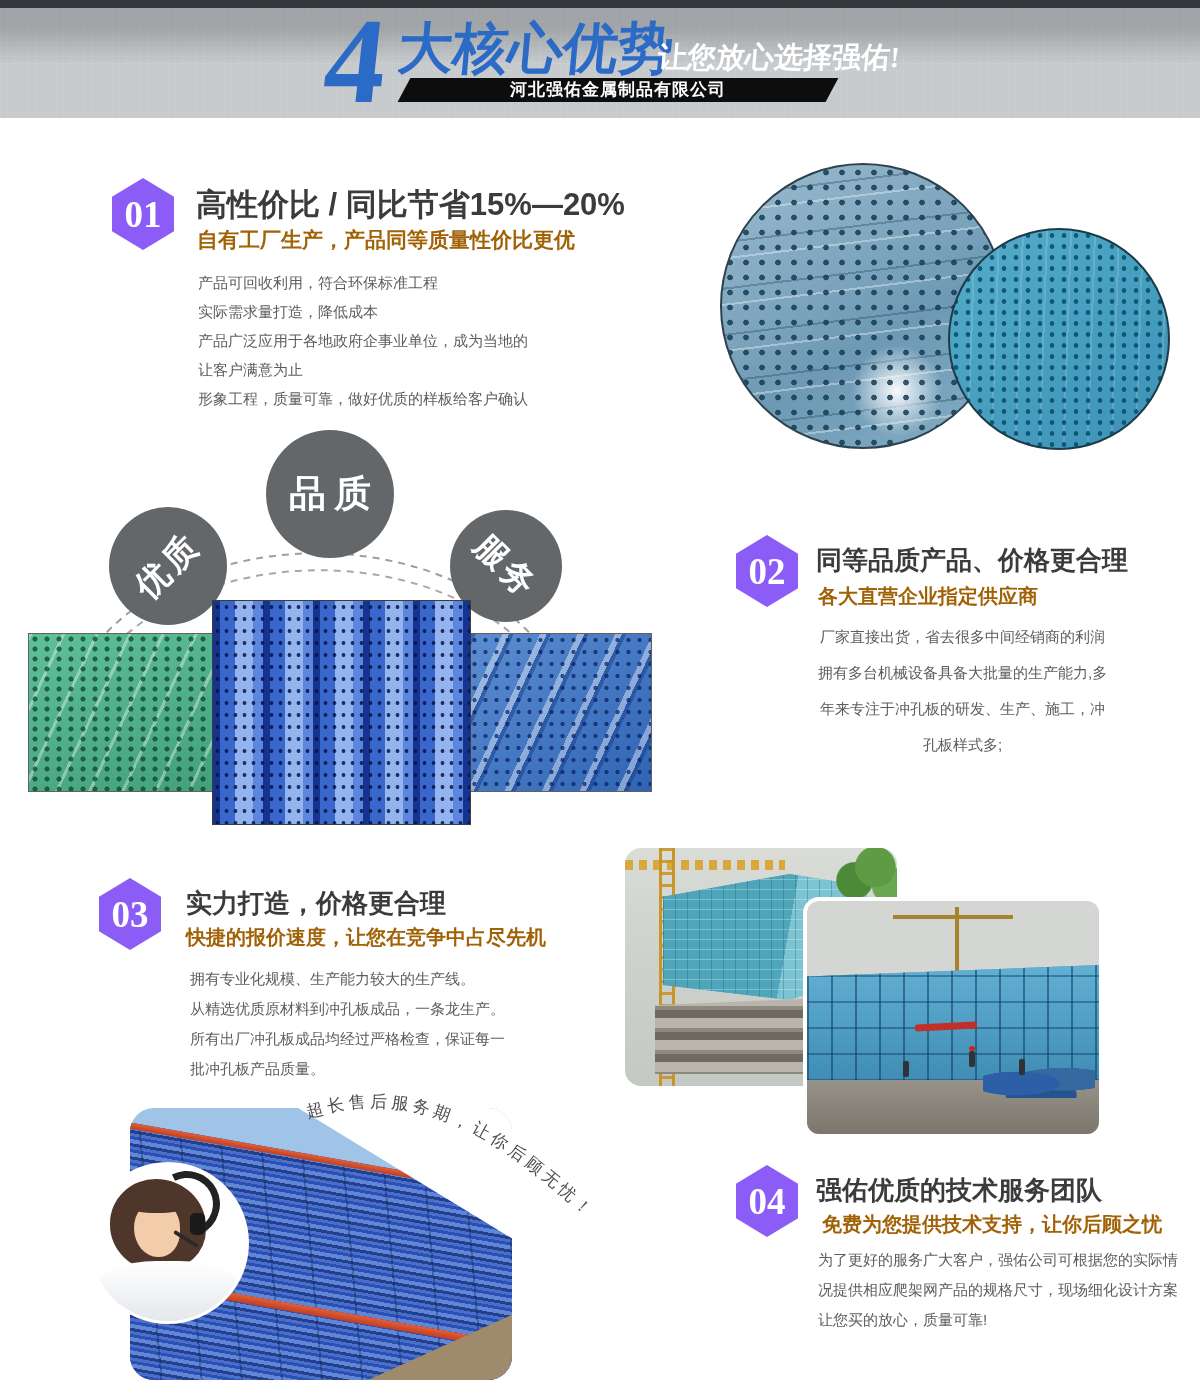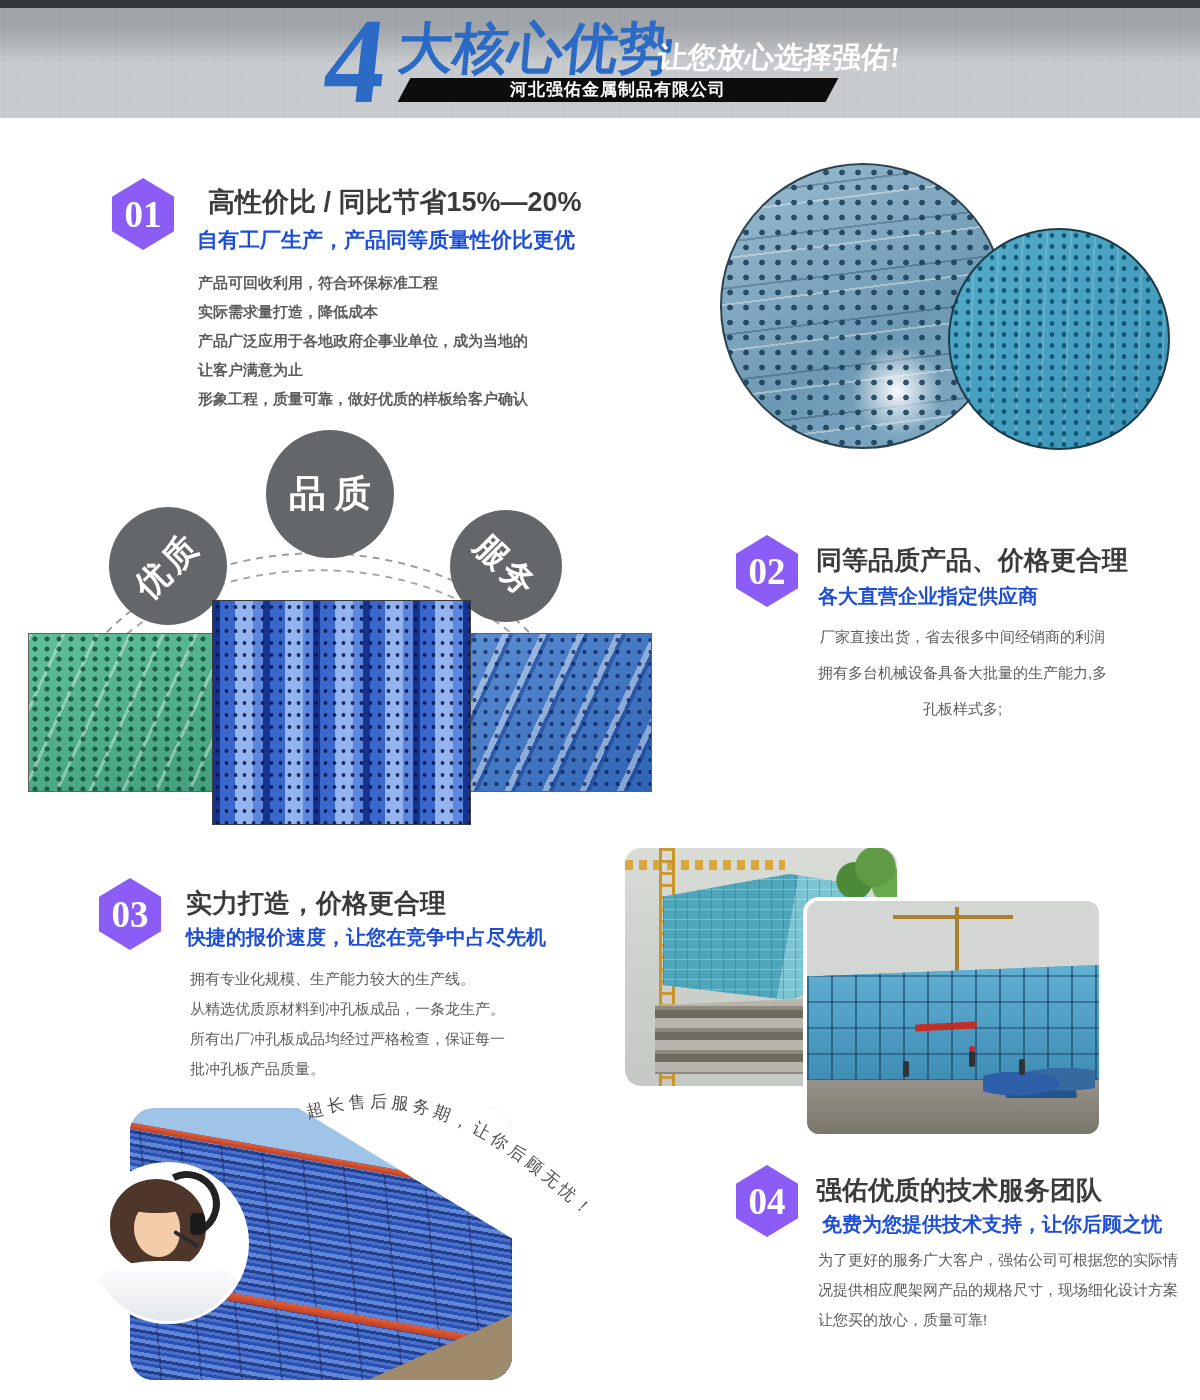--- a/index.html
+++ b/index.html
@@ -26,24 +26,24 @@
   .hdr-bar{position:absolute;left:404px;top:78px;width:428px;height:24px;background:#0d0d0d;transform:skewX(-28deg);}
   .hdr-bar span{display:block;transform:skewX(28deg);text-align:center;line-height:24px;color:#fff;
     font-size:17px;font-weight:bold;letter-spacing:1px;white-space:nowrap;}
 
   
   .hex{position:absolute;width:62px;height:72px;background:#8b5cf6;
     clip-path:polygon(50% 0,100% 26%,100% 74%,50% 100%,0 74%,0 26%);
     color:#fff;font-family:"Liberation Serif","DejaVu Serif",serif;font-weight:bold;font-size:37px;
     display:flex;align-items:center;justify-content:center;}
   .sec-title{position:absolute;font-weight:bold;color:#3b3b3b;font-size:26px;white-space:nowrap;}
-  .sec-sub{position:absolute;font-weight:bold;color:#1d4ed8;font-size:20px;white-space:nowrap;
+  .sec-sub{position:absolute;font-weight:bold;color:#a16207;font-size:20px;white-space:nowrap;
     font-family:Liberation Mono, monospace;}
   .sec-body{position:absolute;color:#5d5d5d;font-size:15px;white-space:nowrap;}
-  .lh29 div{line-height:29px;font-weight:bold;} .lh30 div{line-height:30px;} .lh36 div{line-height:36px;text-align:center;}
+  .lh29 div{line-height:29px;} .lh30 div{line-height:30px;} .lh36 div{line-height:36px;text-align:center;}
 
   
   .c-big{position:absolute;left:720px;top:163px;width:282px;height:282px;border-radius:50%;
     border:2px solid #2c4250;background-color:#7fa6bd;
     background-image:
       radial-gradient(circle, rgba(22,60,86,.85) 2.5px, transparent 3.2px),
       radial-gradient(circle at 62% 80%, rgba(255,255,255,.95), rgba(255,255,255,0) 16%),
       repeating-linear-gradient(173deg, rgba(255,255,255,.35) 0 2px, rgba(255,255,255,0) 2px 30px, rgba(25,55,80,.30) 30px 32px, rgba(255,255,255,0) 32px 46px),
       linear-gradient(150deg,#9cbccf,#6d99b4 60%,#86aec5);
     background-size:16px 15px,auto,auto,auto;}
@@ -174,21 +174,21 @@
 
   <svg class="dashes" viewBox="0 0 580 245">
     <path d="M70,232 A258,186 0 0 1 530,238" fill="none" stroke="#9e9e9e" stroke-width="2" stroke-dasharray="7 6"></path>
     <path d="M80,242 A250,176 0 0 1 522,246" fill="none" stroke="#a8a8a8" stroke-width="2" stroke-dasharray="7 6"></path>
   </svg>
 
   <div class="abs" style="left:112px;top:178px;width:540px;height:240px;">
     <div class="hex" style="left:0;top:0;">
       <span>01</span>
     </div>
-    <div class="sec-title" style="left:96px;top:6px;font-size:27px;">高性价比 / 同比节省15%—20%</div>
+    <div class="sec-title" style="left:84px;top:6px;font-size:31px;">高性价比 / 同比节省15%—20%</div>
     <div class="sec-sub" style="left:85px;top:48px;font-size:21px;">自有工厂生产，产品同等质量性价比更优</div>
     <div class="sec-body lh29" style="left:86px;top:90px;">
       <div>产品可回收利用，符合环保标准工程</div>
       <div>实际需求量打造，降低成本</div>
       <div>产品广泛应用于各地政府企事业单位，成为当地的</div>
       <div>让客户满意为止</div>
       <div>形象工程，质量可靠，做好优质的样板给客户确认</div>
     </div>
   </div>
 
@@ -213,20 +213,21 @@
 
   <div class="abs" style="left:736px;top:535px;width:460px;height:240px;">
     <div class="hex" style="left:0;top:0;">
       <span>02</span>
     </div>
     <div class="sec-title" style="left:80px;top:8px;">同等品质产品、价格更合理</div>
     <div class="sec-sub" style="left:82px;top:48px;">各大直营企业指定供应商</div>
     <div class="sec-body lh36" style="left:82px;top:84px;">
       <div>厂家直接出货，省去很多中间经销商的利润</div>
       <div>拥有多台机械设备具备大批量的生产能力,多</div>
+      <div>年来专注于冲孔板的研发、生产、施工，冲</div>
       <div>孔板样式多;</div>
     </div>
   </div>
 
   <div class="abs" style="left:99px;top:878px;width:540px;height:220px;">
     <div class="hex" style="left:0;top:0;justify-content:center;">
       <span>03</span>
     </div>
     <div class="sec-title" style="left:87px;top:8px;">实力打造，价格更合理</div>
     <div class="sec-sub" style="left:87px;top:46px;">快捷的报价速度，让您在竞争中占尽先机</div>

